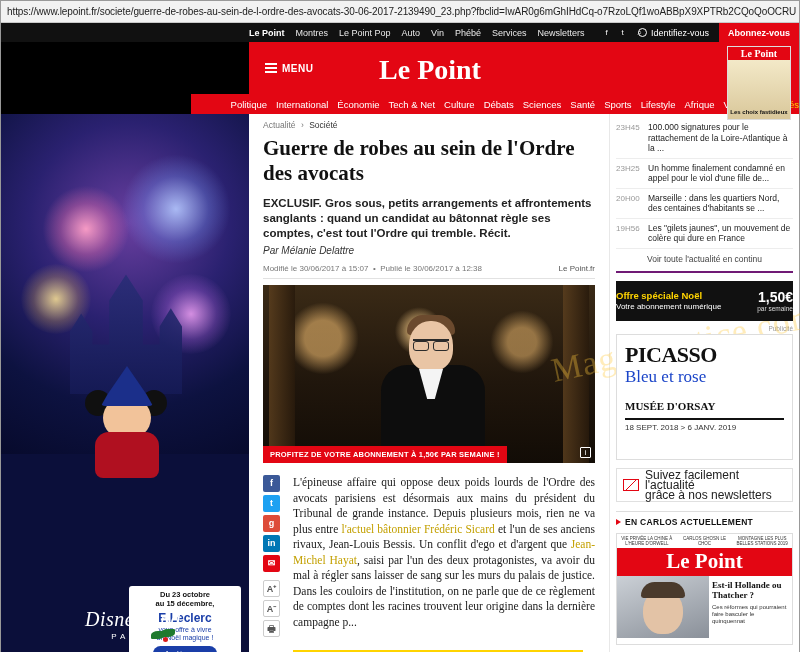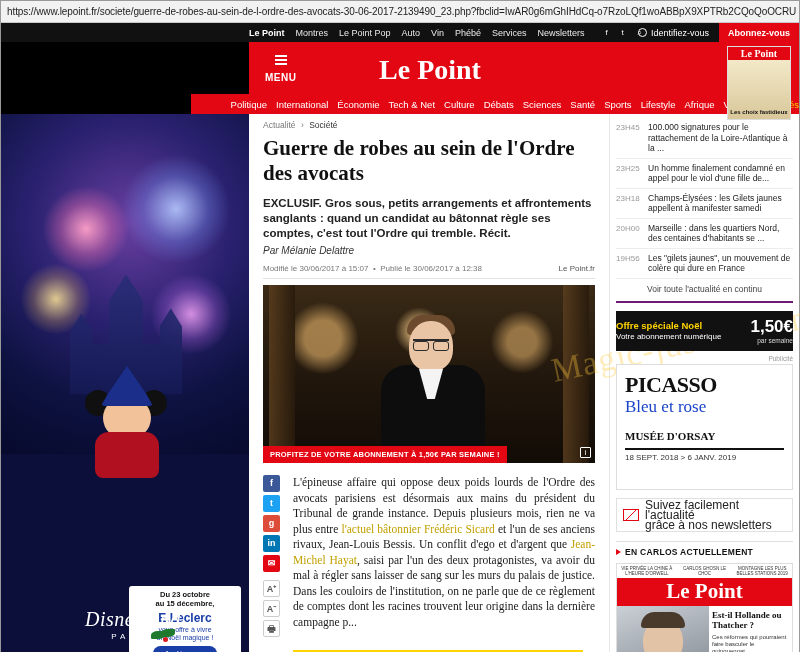--- a/index.html
+++ b/index.html
@@ -65,21 +65,21 @@
   }
   
   .redhead {
     height: 52px; background: #e30613; position: relative;
     display: flex; align-items: center;
   }
   .redhead .left-pad { width: 248px; height: 52px; background: #000; }
   .menu-btn {
     display: flex; align-items: center; gap: 5px;
     color: #fff; font-size: 10px; font-weight: bold;
-    margin-left: 16px; letter-spacing: 0.5px; flex-direction: column;
+    margin-left: 16px; letter-spacing: 0.5px;
   }
   .burger { display: inline-block; width: 12px; }
   .burger span { display: block; height: 2px; background: #fff; margin: 2px 0; }
   .logo-lepoint {
     position: absolute; left: 0; right: 0; top: 12px;
     text-align: center; pointer-events: none;
   }
   .logo-lepoint .lp {
     font-family: "Liberation Serif", serif;
     font-size: 28px; color: #fff; font-weight: bold;
@@ -296,21 +296,21 @@
   .offer-box {
     margin-top: 8px; background: #111; color: #fff; height: 40px;
     display: flex; align-items: center; padding: 0 0; position: relative;
   }
   .offer-box .ol { line-height: 11px; }
   .offer-box .t1 { font-size: 9.5px; font-weight: bold; color: #ffd400; }
   .offer-box .t2 { font-size: 8px; color: #fff; }
   .offer-box .price {
     margin-left: auto; text-align: right;
   }
-  .offer-box .price .p1 { font-size: 17px; font-weight: bold; color: #fff; }
+  .offer-box .price .p1 { font-size: 14px; font-weight: bold; color: #fff; }
   .offer-box .price .p2 { font-size: 6.5px; color: #ddd; }
   .adlabel { font-size: 6.5px; color: #999; text-align: right; margin: 4px 0 2px; }
   .picasso-ad {
     height: 126px; border: 1px solid #ddd; background: #fff;
     padding: 8px 8px 6px; position: relative; overflow: hidden;
   }
   .picasso-ad .pa1 {
     font-family: "Liberation Serif", serif; font-size: 22px; font-weight: bold;
     color: #111; letter-spacing: -0.5px; line-height: 24px;
   }
@@ -534,24 +534,20 @@
     </div>
 
     <div class="rightcol">
       <div class="fil-item">
         <div class="fil-time">23H45</div>
         <div class="fil-text">100.000 signatures pour le rattachement de la Loire-Atlantique à la ...</div>
       </div>
       <div class="fil-item">
         <div class="fil-time">23H25</div>
         <div class="fil-text">Un homme finalement condamné en appel pour le viol d'une fille de...</div>
-      </div>
-      <div class="fil-item">
-        <div class="fil-time">23H18</div>
-        <div class="fil-text">Champs-Élysées : les Gilets jaunes appellent à manifester samedi</div>
       </div>
       <div class="fil-item">
         <div class="fil-time">20H00</div>
         <div class="fil-text">Marseille : dans les quartiers Nord, des centaines d'habitants se ...</div>
       </div>
       <div class="fil-item">
         <div class="fil-time">19H56</div>
         <div class="fil-text">Les "gilets jaunes", un mouvement de colère qui dure en France</div>
       </div>
       <div class="fil-more">Voir toute l'actualité en continu</div>

